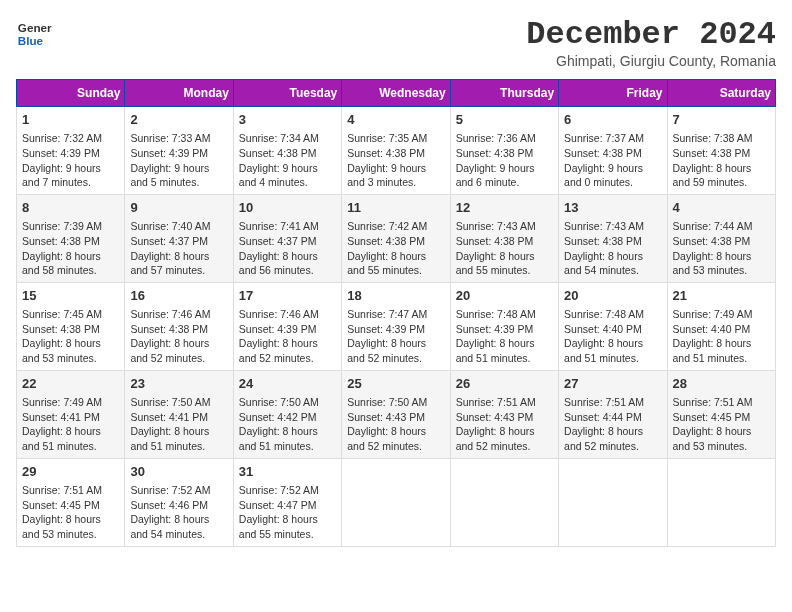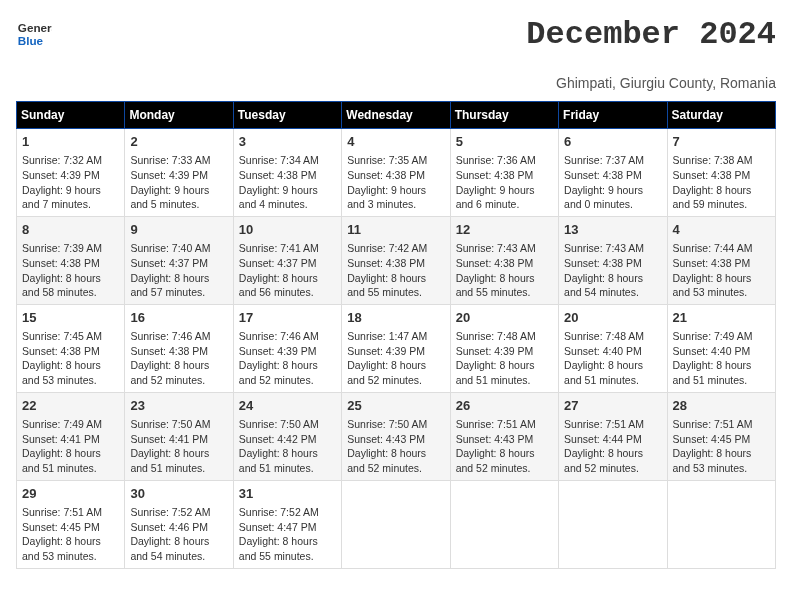--- a/index.html
+++ b/index.html
@@ -30,32 +30,31 @@
     }
     .calendar-title {
       font-size: 32px;
       font-weight: bold;
       color: #333;
       font-family: Liberation Mono, monospace;
     }
     .calendar-subtitle {
       font-size: 14px;
       color: #555;
-      margin-top: 22px;
     }
     table {
       width: 100%;
       border-collapse: collapse;
       font-size: 10.5px;
     }
     thead tr th {
-      background: #000000;
+      background: #a21caf;
       color: #fff;
       padding: 6px 4px;
-      text-align: left;
+      text-align: right;
       font-size: 12px;
       font-weight: bold;
       border: 1px solid #0d47a1;
     }
     tbody tr td {
       vertical-align: top;
       padding: 4px 5px;
       border: 1px solid #ddd;
       height: 80px;
       width: calc(100% / 7);
@@ -123,21 +122,21 @@
         <td><span class="day-num">10</span><span>Sunrise: 7:41 AM</span><br><span>Sunset: 4:37 PM</span><br><span>Daylight: 8 hours and 56 minutes.</span></td>
         <td><span class="day-num">11</span><span>Sunrise: 7:42 AM</span><br><span>Sunset: 4:38 PM</span><br><span>Daylight: 8 hours and 55 minutes.</span></td>
         <td><span class="day-num">12</span><span>Sunrise: 7:43 AM</span><br><span>Sunset: 4:38 PM</span><br><span>Daylight: 8 hours and 55 minutes.</span></td>
         <td><span class="day-num">13</span><span>Sunrise: 7:43 AM</span><br><span>Sunset: 4:38 PM</span><br><span>Daylight: 8 hours and 54 minutes.</span></td>
         <td><span class="day-num">4</span><span>Sunrise: 7:44 AM</span><br><span>Sunset: 4:38 PM</span><br><span>Daylight: 8 hours and 53 minutes.</span></td>
       </tr>
       <tr>
         <td><span class="day-num">15</span><span>Sunrise: 7:45 AM</span><br><span>Sunset: 4:38 PM</span><br><span>Daylight: 8 hours and 53 minutes.</span></td>
         <td><span class="day-num">16</span><span>Sunrise: 7:46 AM</span><br><span>Sunset: 4:38 PM</span><br><span>Daylight: 8 hours and 52 minutes.</span></td>
         <td><span class="day-num">17</span><span>Sunrise: 7:46 AM</span><br><span>Sunset: 4:39 PM</span><br><span>Daylight: 8 hours and 52 minutes.</span></td>
-        <td><span class="day-num">18</span><span>Sunrise: 1:47 AM</span><br><span>Sunset: 4:39 PM</span><br><span>Daylight: 8 hours and 52 minutes.</span></td>
+        <td><span class="day-num">18</span><span>Sunrise: 7:47 AM</span><br><span>Sunset: 4:39 PM</span><br><span>Daylight: 8 hours and 52 minutes.</span></td>
         <td><span class="day-num">20</span><span>Sunrise: 7:48 AM</span><br><span>Sunset: 4:39 PM</span><br><span>Daylight: 8 hours and 51 minutes.</span></td>
         <td><span class="day-num">20</span><span>Sunrise: 7:48 AM</span><br><span>Sunset: 4:40 PM</span><br><span>Daylight: 8 hours and 51 minutes.</span></td>
         <td><span class="day-num">21</span><span>Sunrise: 7:49 AM</span><br><span>Sunset: 4:40 PM</span><br><span>Daylight: 8 hours and 51 minutes.</span></td>
       </tr>
       <tr>
         <td><span class="day-num">22</span><span>Sunrise: 7:49 AM</span><br><span>Sunset: 4:41 PM</span><br><span>Daylight: 8 hours and 51 minutes.</span></td>
         <td><span class="day-num">23</span><span>Sunrise: 7:50 AM</span><br><span>Sunset: 4:41 PM</span><br><span>Daylight: 8 hours and 51 minutes.</span></td>
         <td><span class="day-num">24</span><span>Sunrise: 7:50 AM</span><br><span>Sunset: 4:42 PM</span><br><span>Daylight: 8 hours and 51 minutes.</span></td>
         <td><span class="day-num">25</span><span>Sunrise: 7:50 AM</span><br><span>Sunset: 4:43 PM</span><br><span>Daylight: 8 hours and 52 minutes.</span></td>
         <td><span class="day-num">26</span><span>Sunrise: 7:51 AM</span><br><span>Sunset: 4:43 PM</span><br><span>Daylight: 8 hours and 52 minutes.</span></td>

